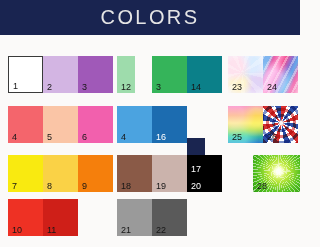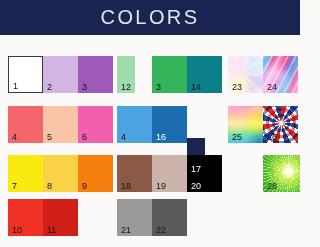--- a/index.html
+++ b/index.html
@@ -192,21 +192,21 @@
         <div class="swatch-fill" style="background: radial-gradient(circle at 18% 22%, rgba(255, 120, 170, 0.9) 0px, rgba(255, 120, 170, 0.9) 22%, transparent 52%), radial-gradient(circle at 80% 30%, rgba(250, 200, 60, 0.85) 0px, rgba(250, 200, 60, 0.85) 22%, transparent 52%), radial-gradient(circle at 25% 82%, rgba(80, 200, 120, 0.8) 0px, rgba(80, 200, 120, 0.8) 24%, transparent 55%); mix-blend-mode: screen; opacity: 0.85;"></div>
         <div class="swatch-num">25</div>
       </div>
       <div class="swatch" style="left: 263px; top: 71px; width: 35px; height: 37px;">
         <div class="swatch-fill" style="background: rgb(244, 244, 246);"></div>
         <div class="swatch-fill" style="background: repeating-conic-gradient(at 52% 46%, rgb(212, 47, 47) 0deg, rgb(212, 47, 47) 18deg, rgb(255, 255, 255) 18deg, rgb(255, 255, 255) 30deg, rgb(46, 79, 168) 30deg, rgb(46, 79, 168) 48deg, rgb(255, 255, 255) 48deg, rgb(255, 255, 255) 62deg);"></div>
         <div class="swatch-fill" style="background: repeating-radial-gradient(circle at 52% 46%, rgba(212, 47, 47, 0.85) 0px, rgba(212, 47, 47, 0.85) 3px, rgba(255, 255, 255, 0.9) 3px, rgba(255, 255, 255, 0.9) 6px, rgba(46, 79, 168, 0.85) 6px, rgba(46, 79, 168, 0.85) 9px, rgba(255, 255, 255, 0.9) 9px, rgba(255, 255, 255, 0.9) 12px); mix-blend-mode: multiply; opacity: 0.75;"></div>
         <div class="swatch-fill" style="background: radial-gradient(circle at 52% 46%, rgba(255, 255, 255, 0.95) 0px, rgba(255, 255, 255, 0.95) 6%, transparent 14%);"></div>
         <div class="swatch-num">26</div>
       </div>
-      <div class="swatch" style="left: 263px; top: 120px; width: 51px; height: 37px;">
+      <div class="swatch" style="left: 253px; top: 120px; width: 51px; height: 37px;">
         <div class="swatch-fill" style="background: radial-gradient(circle at 50% 44%, rgb(242, 255, 154) 0px, rgb(242, 255, 154) 10%, rgb(182, 230, 58) 32%, rgb(86, 194, 31) 66%, rgb(42, 154, 16) 100%);"></div>
         <div class="swatch-fill" style="background: repeating-conic-gradient(at 50% 44%, rgba(255, 255, 255, 0.5) 0deg, rgba(255, 255, 255, 0.5) 2deg, rgba(255, 255, 255, 0) 2deg, rgba(255, 255, 255, 0) 7deg);"></div>
         <div class="swatch-fill" style="background: radial-gradient(circle at 50% 44%, rgba(255, 255, 250, 0.95) 0px, rgba(255, 255, 250, 0.95) 6%, transparent 20%);"></div>
         <div class="swatch-num">28</div>
       </div>
     </div>
 
 </div>
 
 </body></html>

